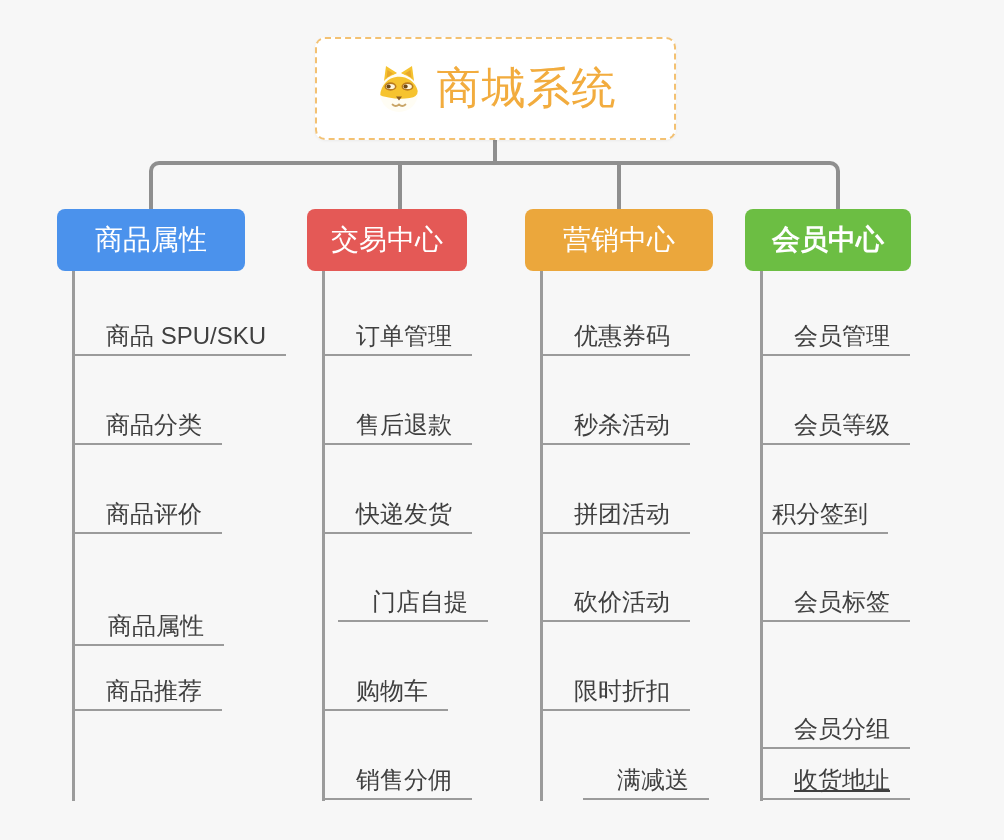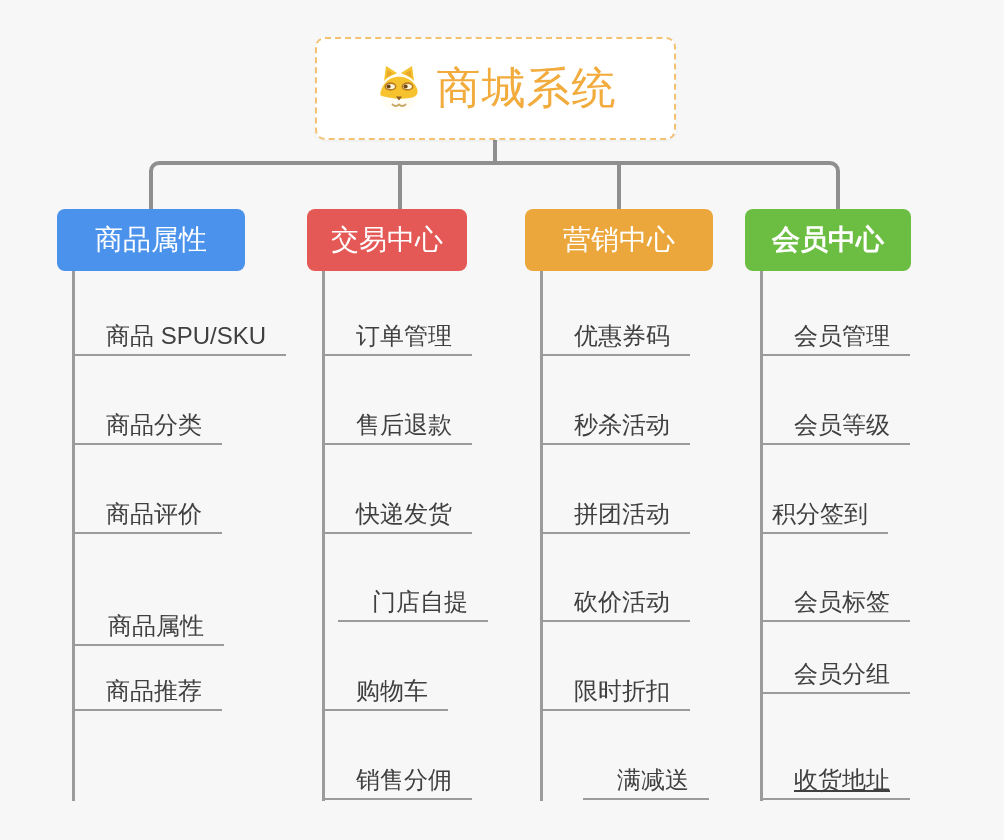--- a/index.html
+++ b/index.html
@@ -145,15 +145,15 @@
     <div class="item" style="left: 540px; top: 487.6px;">拼团活动</div>
     <div class="item" style="left: 540px; top: 576.4px;">砍价活动</div>
     <div class="item" style="left: 540px; top: 665.2px;">限时折扣</div>
     <div class="item" style="left: 540px; top: 754px; margin-left: 43px;">满减送</div>
     <div class="branch-box" style="left: 745px; width: 166px; background: rgb(108, 190, 67); font-weight: bold;">会员中心</div>
     <div class="trunk" style="left: 760px; top: 271px; height: 530px;"></div>
     <div class="item" style="left: 760px; top: 310px;">会员管理</div>
     <div class="item" style="left: 760px; top: 398.8px;">会员等级</div>
     <div class="item" style="left: 760px; top: 487.6px; padding-left: 12px;">积分签到</div>
     <div class="item" style="left: 760px; top: 576.4px;">会员标签</div>
-    <div class="item" style="left: 760px; top: 648px; text-align: center;">会员分组</div>
+    <div class="item" style="left: 760px; top: 703px; text-align: center;">会员分组</div>
     <div class="item" style="left: 760px; top: 754px; text-decoration: underline;">收货地址</div>
   </div>
 
 </body></html>

